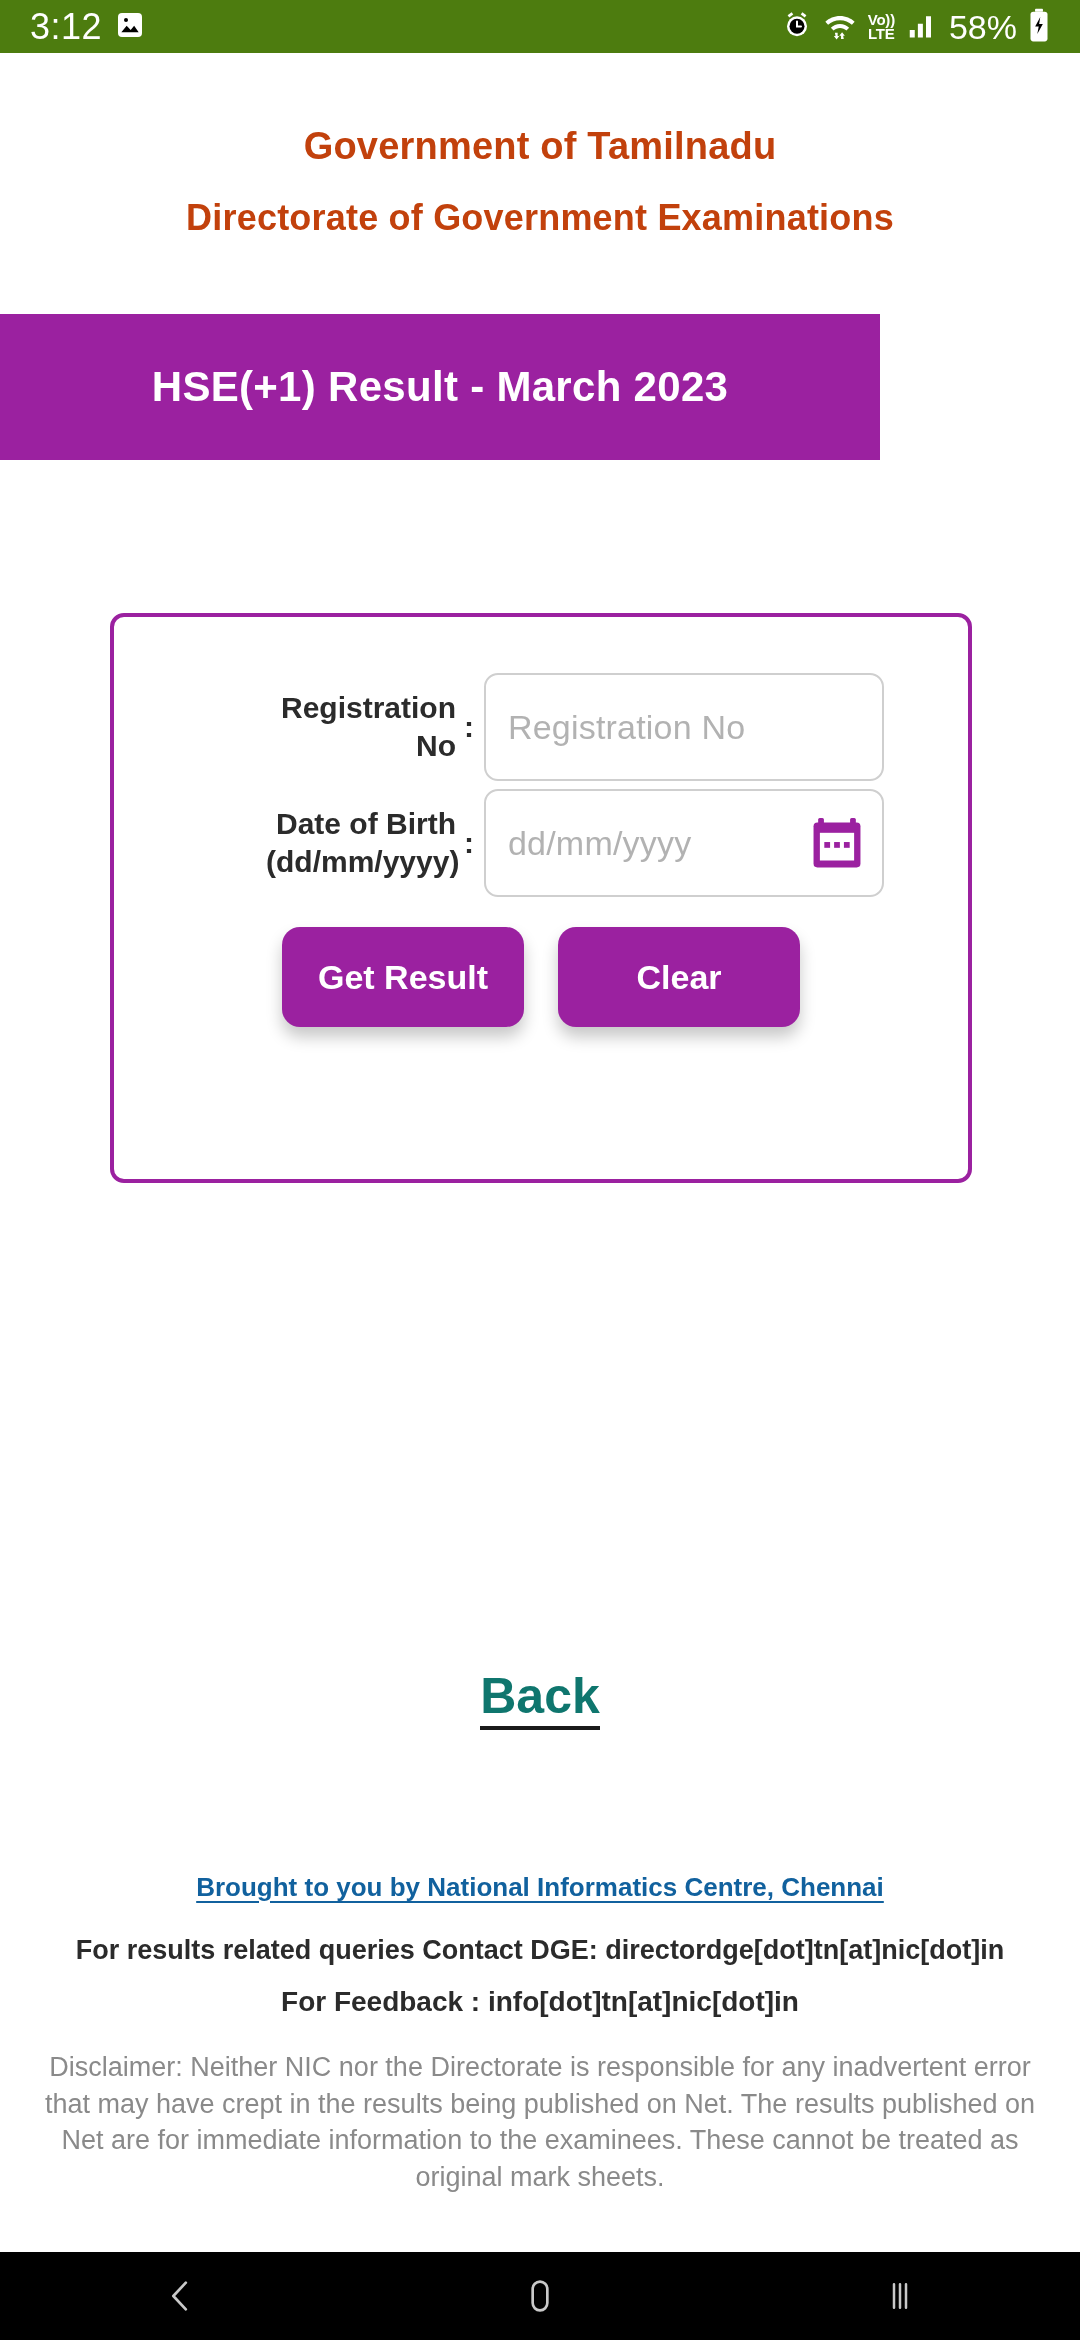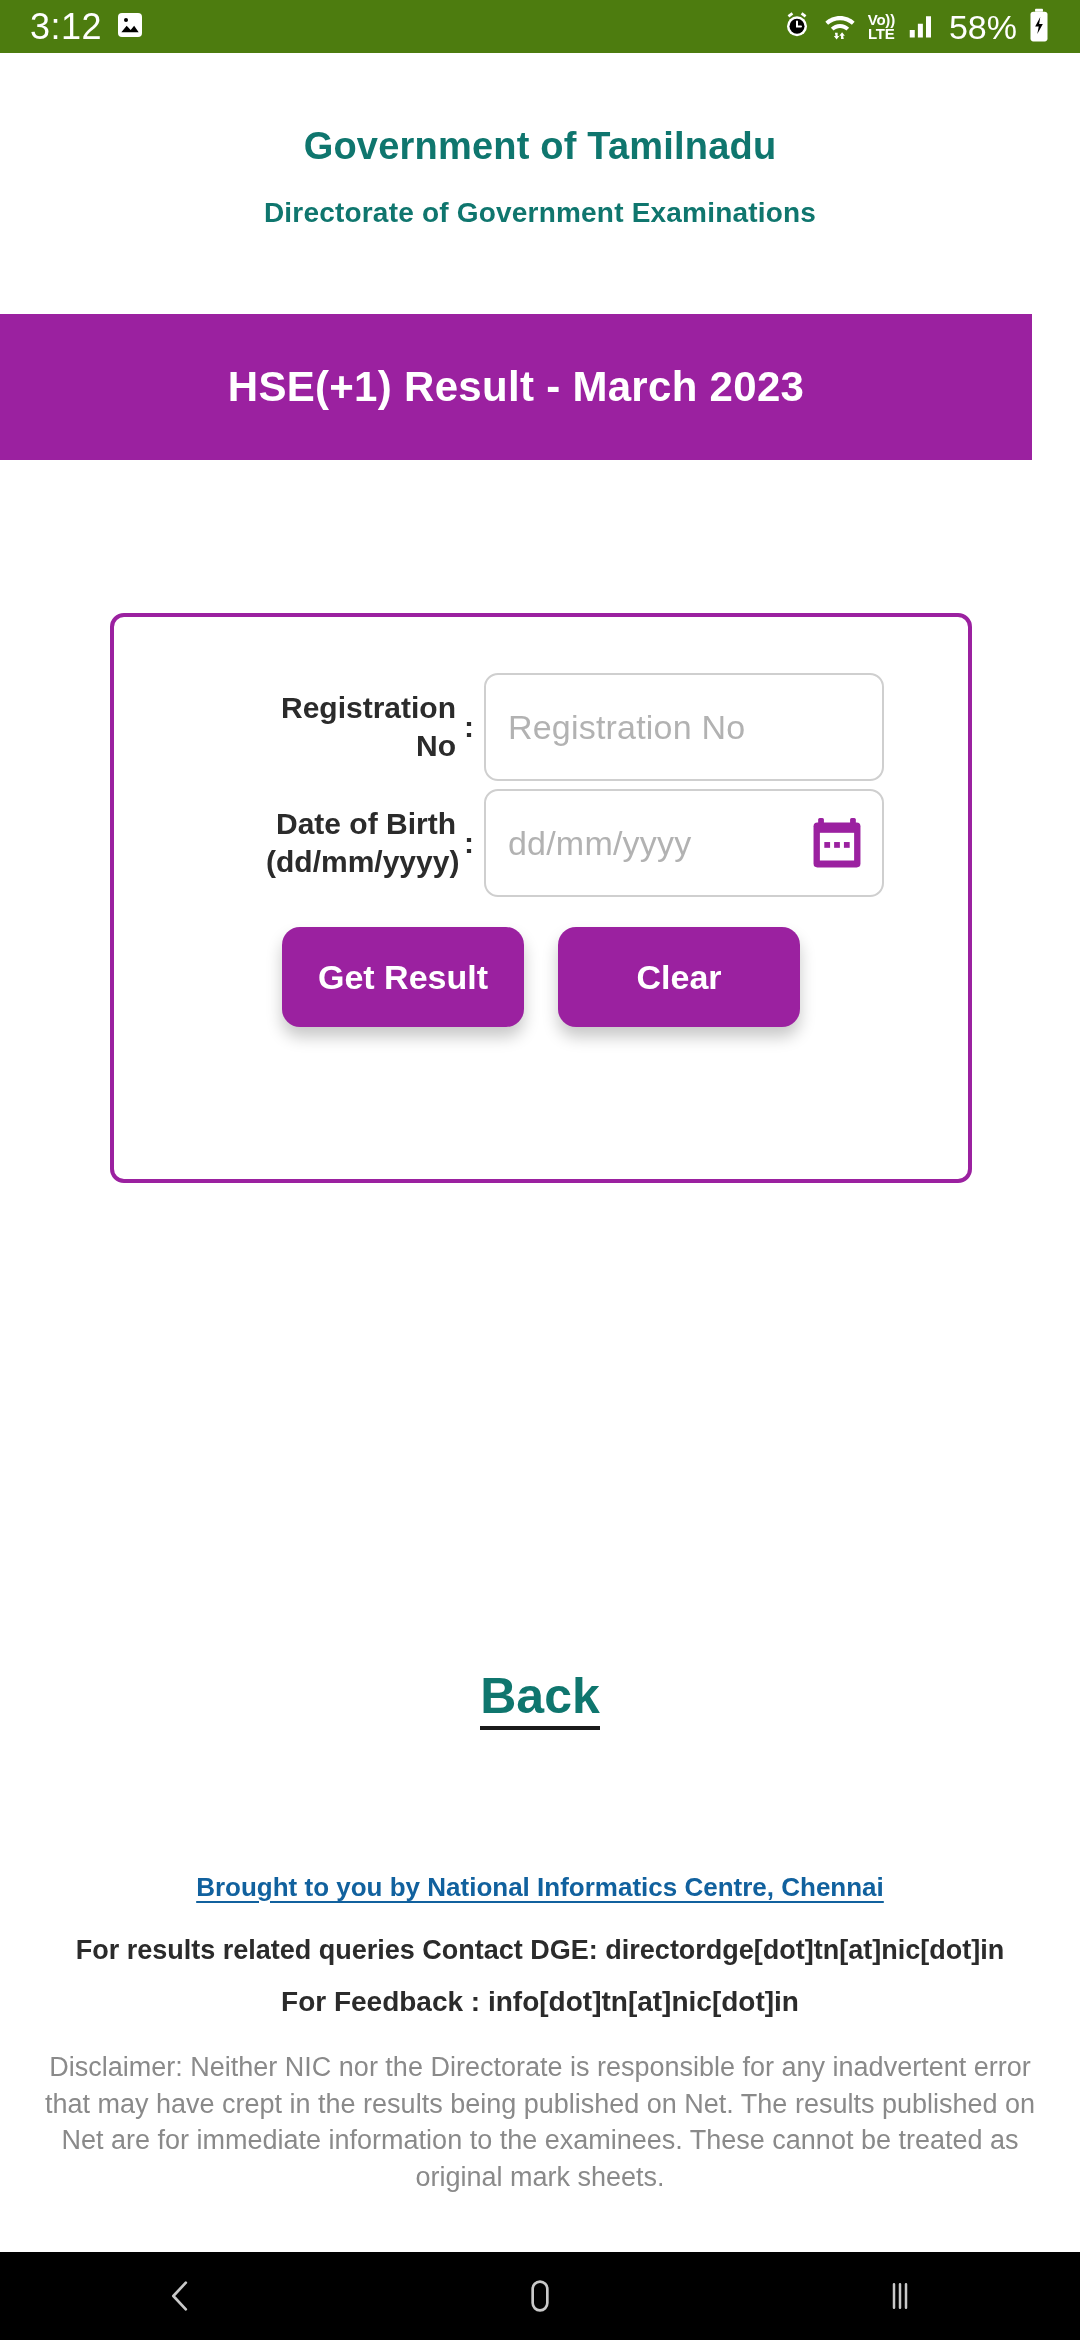--- a/index.html
+++ b/index.html
@@ -72,38 +72,38 @@
   .content {
     position: absolute;
     top: 66px; left: 0;
     width: 1080px;
     height: 2186px;
     background: #ffffff;
   }
 
   .gov-heading {
     text-align: center;
-    color: #0f766e;
+    color: #c2410c;
     font-weight: 700;
     letter-spacing: 0.2px;
   }
   .gov-line1 {
     font-size: 38px;
     padding-top: 59px;
   }
   .gov-line2 {
-    font-size: 28px;
+    font-size: 36px;
     padding-top: 29px;
   }
 
   
   .banner {
     position: absolute;
     top: 248px; left: 0;
-    width: 1032px;
+    width: 880px;
     height: 146px;
     background: #9b21a0;
     display: flex;
     align-items: center;
     justify-content: center;
   }
   .banner-text {
     color: #ffffff;
     font-size: 42px;
     font-weight: 700;

